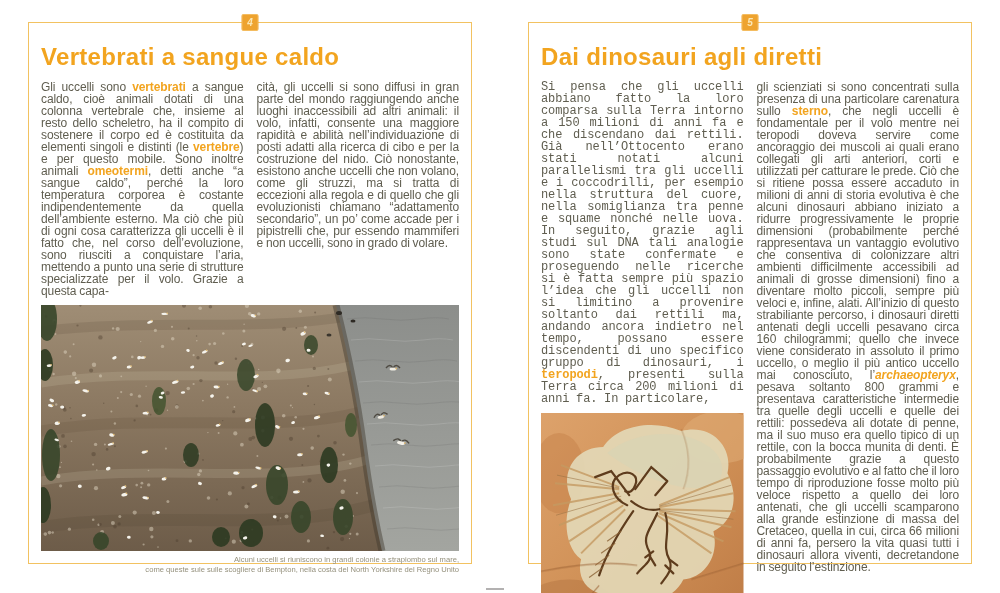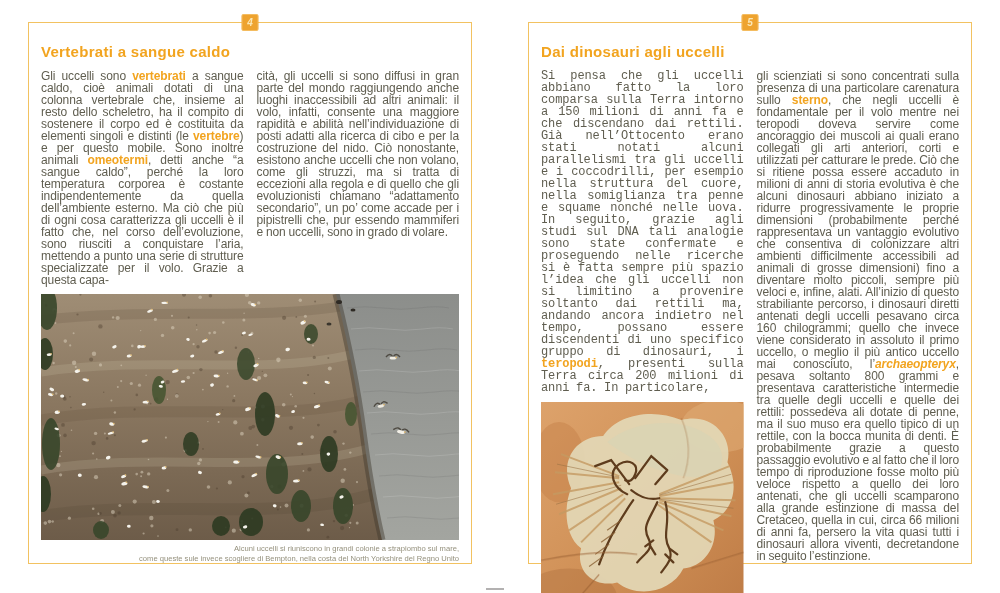--- a/index.html
+++ b/index.html
@@ -8,21 +8,21 @@
   .spread{position:absolute;inset:0;background:#ffffff;}
   .page{position:absolute;top:22px;width:444px;height:542px;box-sizing:border-box;
         border:1.5px solid #f2c261;background:#ffffff;}
   .page-left{left:28px;}
   .page-right{left:528px;}
   .pagetab{position:absolute;top:-9px;left:50%;transform:translateX(-50%);
            width:17px;height:17px;background:#eea32f;border-radius:2px;
            color:#fbe7b5;font:italic bold 10px/17px "Liberation Sans",sans-serif;
            text-align:center;box-shadow:inset 0 0 0 1px rgba(255,235,190,.35);}
   .inner{position:absolute;inset:0;padding:20px 12px 8px 12px;}
-  .title{margin:0 0 10px 0;font-size:15px;font-weight:bold;color:#f2a41f;
+  .title{margin:0 0 10px 0;font-size:24px;font-weight:bold;color:#f2a41f;
          letter-spacing:.3px;}
   .cols{display:flex;gap:13px;align-items:flex-start;}
   .colwrap{flex:1;min-width:0;font-family:Liberation Mono, monospace;}
   .col{flex:1;min-width:0;font-size:12px;line-height:12px;color:#5f5d4f;
        text-align:justify;letter-spacing:-0.1px;word-spacing:-0.4px;}
   .col .hl{color:#f2a41f;font-weight:bold;}
   .col .hli{color:#f2a41f;font-weight:bold;font-style:italic;margin-top:40px;}
   figure{margin:0;}
   .photo-fig{margin-top:8px;}
   .photo-fig svg{display:block;width:100%;height:auto;}
@@ -560,29 +560,29 @@
               <circle cx="3.2" cy="-0.6" r="0.9" fill="#dcb56e"></circle>
             </g>
             <g transform="translate(360,138) rotate(10)">
               <path d="M-8,-1 Q-3,-6 0,-1 Q3,-6 8,-1" stroke="#4e4a42" stroke-width="1.4" fill="none"></path>
               <ellipse cx="0" cy="0" rx="4" ry="1.7" fill="#f2efe7"></ellipse>
               <circle cx="3.8" cy="-0.6" r="0.9" fill="#dcb56e"></circle>
             </g>
           </g>
         </svg>
         <figcaption>Alcuni uccelli si riuniscono in grandi colonie a strapiombo sul mare,
-come queste sule invece scogliere di Bempton, nella costa del North Yorkshire del Regno Unito</figcaption>
+come queste sule sulle scogliere di Bempton, nella costa del North Yorkshire del Regno Unito</figcaption>
       </figure>
     </div>
   </section>
 
   <section class="page page-right">
     <div class="pagetab">5</div>
     <div class="inner">
-      <h1 class="title">Dai dinosauri agli uccelli</h1>
+      <h1 class="title">Dai dinosauri agli diretti</h1>
       <div class="cols">
         <div class="colwrap">
           <div class="col"><span>Si pensa che gli uccelli abbiano fatto la loro comparsa sulla Terra intorno a 150 milioni di anni fa e che discendano dai rettili. Già nell’Ottocento erano stati notati alcuni parallelismi tra gli uccelli e i coccodrilli, per esempio nella struttura del cuore, nella somiglianza tra penne e squame nonché nelle uova. In seguito, grazie agli studi sul DNA tali analogie sono state confermate e proseguendo nelle ricerche si è fatta sempre più spazio l’idea che gli uccelli non si limitino a provenire soltanto dai rettili ma, andando ancora indietro nel tempo, possano essere discendenti di uno specifico gruppo di dinosauri, i </span><span class="hl">teropodi</span><span>, presenti sulla Terra circa 200 milioni di anni fa. In particolare,</span></div>
           <figure class="photo-fig">
             <svg viewBox="0 0 202 218" width="202" height="218">
               <defs>
                 <linearGradient id="stong" x1="0" y1="0" x2="1" y2="1">
                   <stop offset="0" stop-color="#dda26b"></stop>
                   <stop offset="0.55" stop-color="#cf8f55"></stop>
                   <stop offset="1" stop-color="#bd7a45"></stop>

